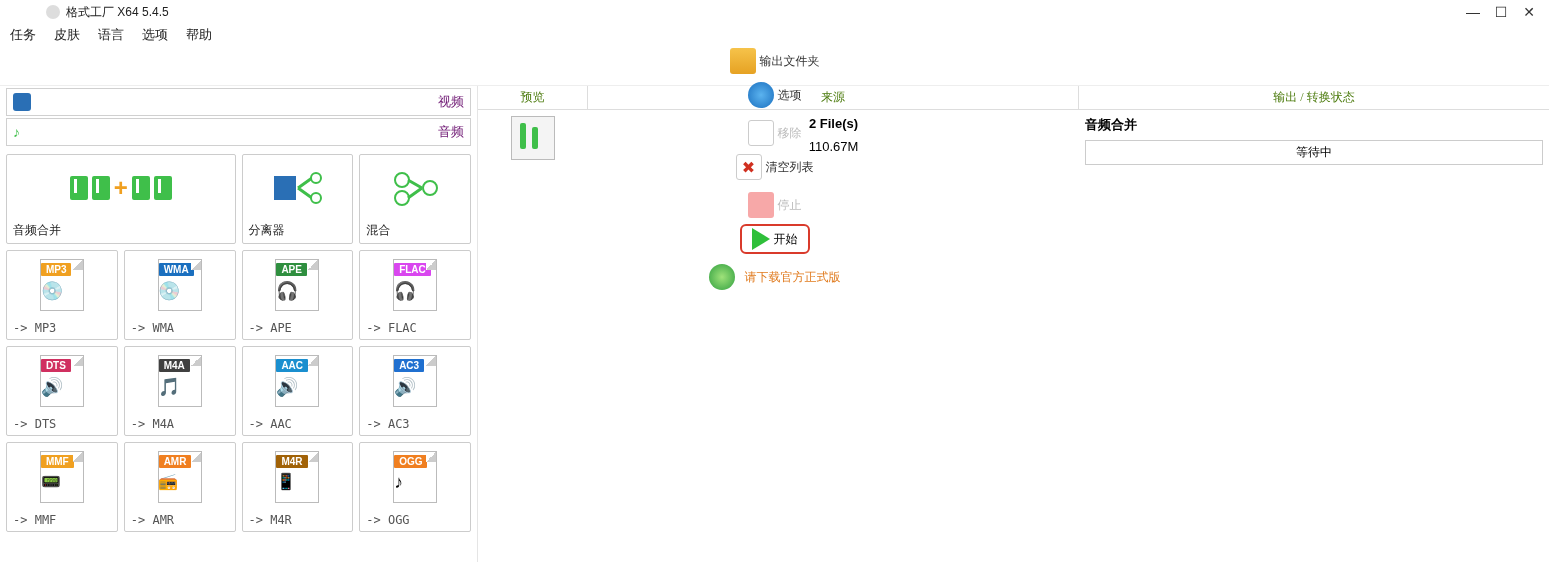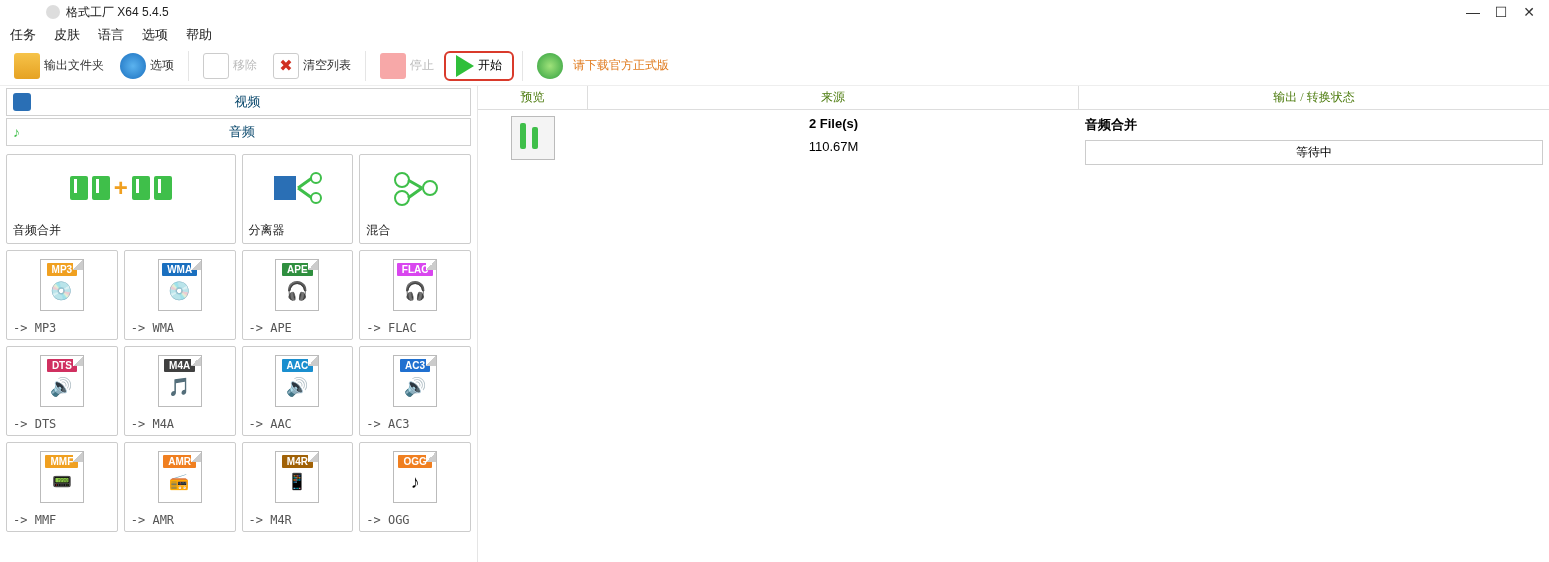--- a/index.html
+++ b/index.html
@@ -6,41 +6,41 @@
 body { background: #fff; width: 1549px; height: 562px; overflow: hidden; font-size: 12px; }
 
 .titlebar { height: 24px; display: flex; align-items: center; padding: 0 6px; margin-left: 40px; }
 .titlebar .app-icon { width: 14px; height: 14px; border-radius: 50%; background: #ddd; margin-right: 6px; display:inline-block; }
 .titlebar .title { flex: 1; font-size: 12px; color: #222; }
 .titlebar .winbtn { width: 28px; text-align: center; font-size: 14px; color: #333; cursor: pointer; }
 
 .menubar { height: 22px; display: flex; align-items: center; padding: 0 10px; gap: 18px; font-size: 13px; color: #222; }
 .menubar span { cursor: pointer; }
 
-.toolbar { height: 40px; display: flex; align-items: center; padding: 0 8px; gap: 4px; border-bottom: 1px solid #eee; }
+.toolbar { height: 40px; display: flex; align-items: center; padding: 0 8px; gap: 4px; border-bottom: 1px solid #eee; flex-direction: column; }
 .tbtn { display: flex; align-items: center; gap: 4px; padding: 2px 6px; font-size: 12px; color: #333; cursor: pointer; }
 .tbtn.dis { color: #bbb; }
 .ticon { width: 26px; height: 26px; display: inline-flex; align-items: center; justify-content: center; border-radius: 3px; }
 .sep { width: 1px; height: 30px; background: #e5e5e5; margin: 0 4px; }
 .start-box { border: 2px solid #d93a2b; border-radius: 6px; padding: 2px 10px 2px 4px; display: flex; align-items: center; gap: 4px; }
 .start-box .play { width: 0; height: 0; border-left: 18px solid #2fbf3a; border-top: 11px solid transparent; border-bottom: 11px solid transparent; margin-left:6px;}
 .dl-link { color: #e07b1f; font-size: 12px; margin-left: 6px; cursor: pointer; }
 
 .main { display: flex; height: calc(562px - 24px - 22px - 40px); }
 
 .leftpane { width: 478px; border-right: 1px solid #e5e5e5; overflow: hidden; }
 .cathdr { height: 28px; border: 1px solid #d0d0d0; margin: 2px 6px; display: flex; align-items: center; padding: 0 6px; cursor: pointer; background: #fff; }
-.cathdr .label { flex: 1; text-align: center; font-size: 13px; color: #0c4a6e; }
+.cathdr .label { flex: 1; text-align: right; font-size: 13px; color: #701a75; }
 .catgrid { padding: 6px; display: grid; grid-template-columns: repeat(4, 1fr); gap: 6px; }
 .catgrid .wide { grid-column: span 2; }
 .tile { border: 1px solid #ccc; border-radius: 2px; height: 90px; display: flex; flex-direction: column; cursor: pointer; background: #fff; }
 .tile .iconarea { flex: 1; display: flex; align-items: center; justify-content: center; }
 .tile .caption { padding: 2px 4px 4px 6px; font-size: 12px; color: #222; }
 .badge { display: inline-block; padding: 1px 5px; color: #fff; font-size: 10px; font-weight: bold; border-radius: 1px; }
-.fileico { width: 44px; height: 52px; border: 1px solid #bbb; background: #fff; position: relative; display:flex; flex-direction:column; align-items:center; justify-content:flex-start; padding-top:3px;}
+.fileico { width: 44px; height: 52px; border: 1px solid #bbb; background: #fff; position: relative; display:flex; flex-direction:column; align-items:flex-start; justify-content:flex-start; padding-top:3px;}
 .fileico::after { content:""; position:absolute; top:0; right:0; width:10px; height:10px; background:linear-gradient(135deg,#fff 50%,#ccc 50%); }
 .arrow-prefix { color: #555; font-family: monospace; }
 
 .rightpane { flex: 1; display: flex; flex-direction: column; }
 .colhdr { display: flex; height: 24px; border-bottom: 1px solid #ddd; }
 .colhdr > div { border-right: 1px solid #ddd; display: flex; align-items: center; justify-content: center; font-size: 12px; color: #4d7c0f; }
 .colhdr .c1 { width: 110px; } .colhdr .c2 { flex: 1; } .colhdr .c3 { width: 470px; border-right:none;font-family:Liberation Serif, serif;}
 .row { display: flex; padding: 6px 0; }
 .row .c1 { width: 110px; display:flex; justify-content:center; }
 .row .c2 { flex: 1; text-align: center; font-size: 13px; }

